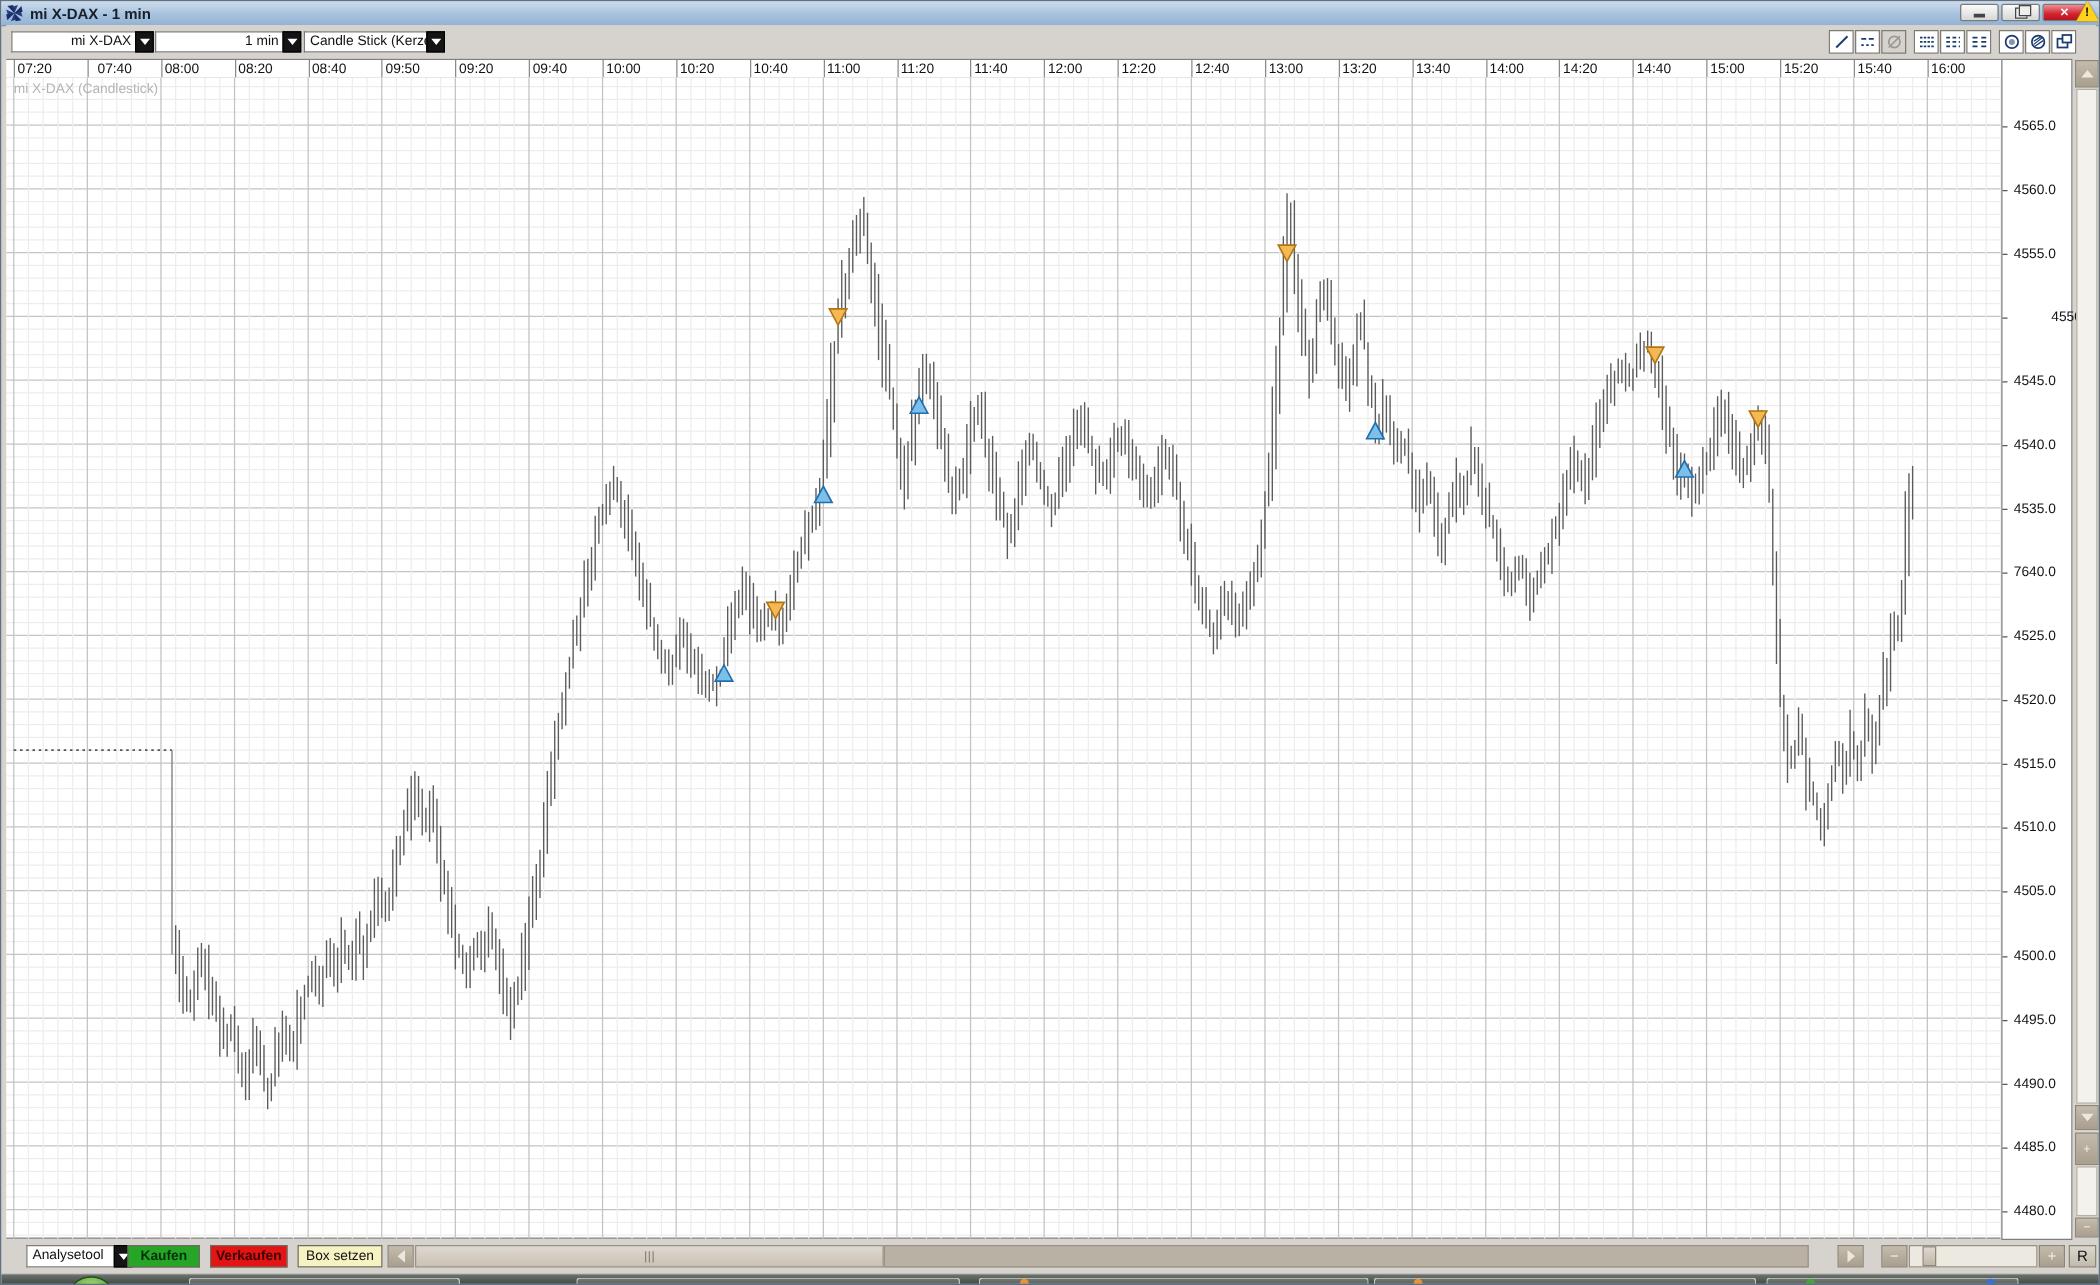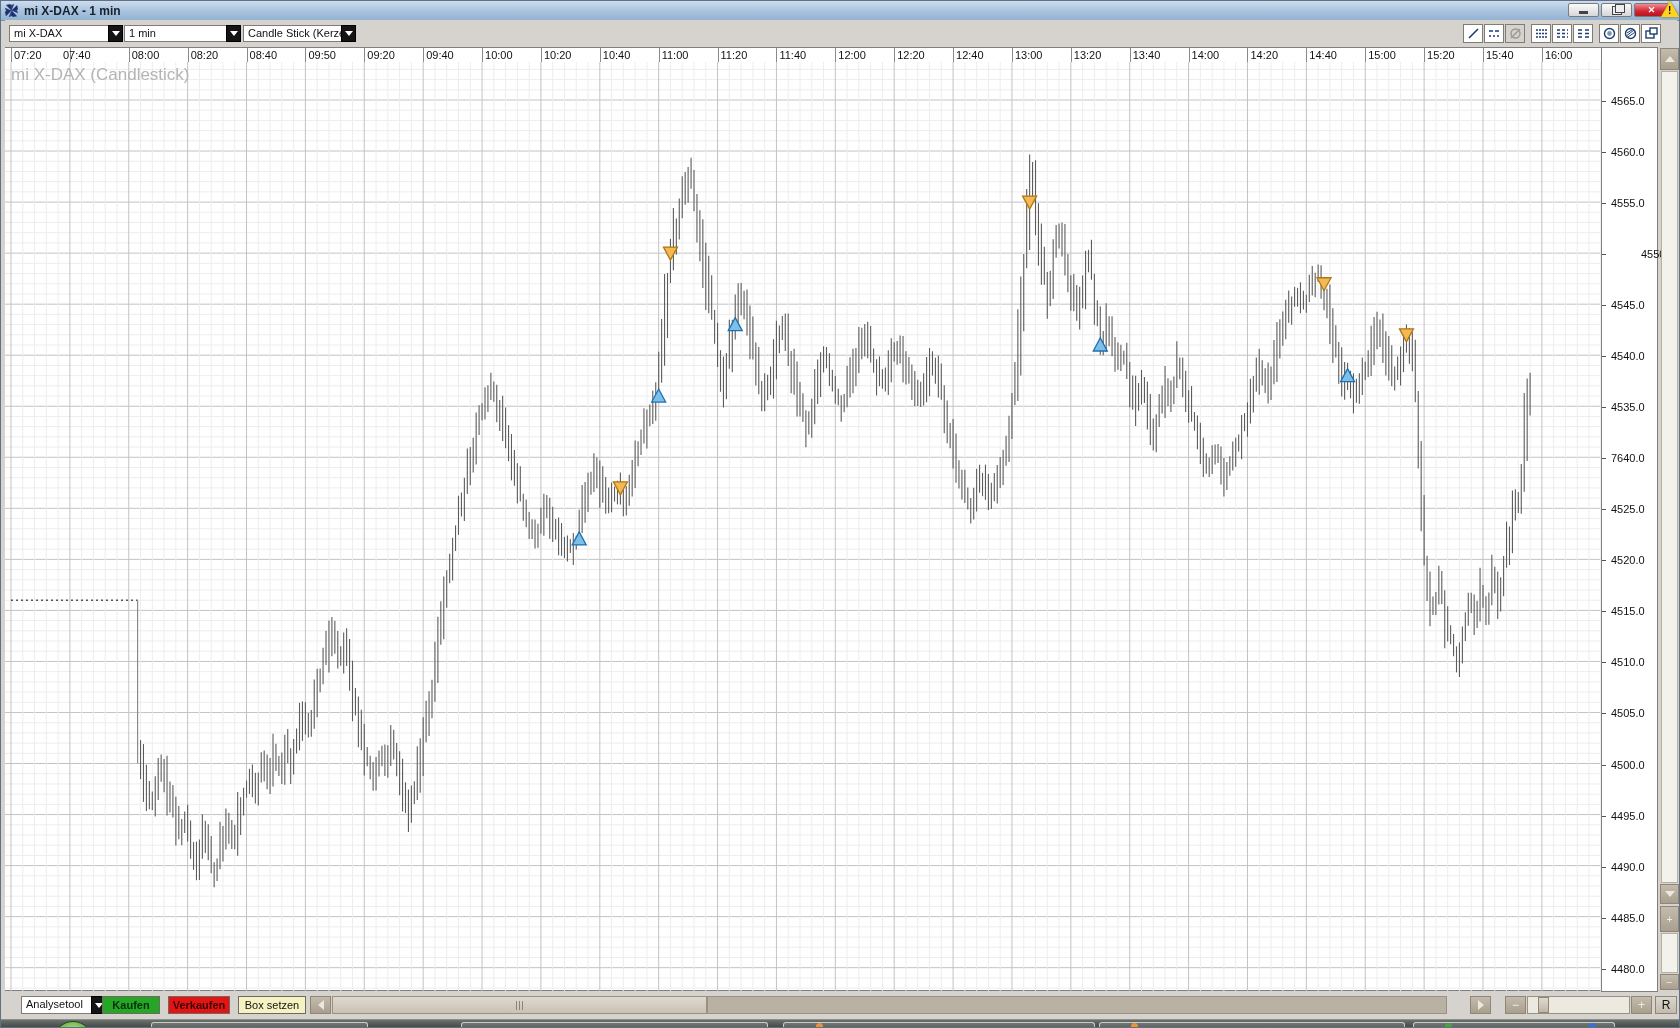--- a/index.html
+++ b/index.html
@@ -10,36 +10,36 @@
   .titlebar .title{font-size:12px;font-weight:bold;color:#16202c;}
   .winbtns{position:absolute;right:12px;top:2px;display:flex;gap:2px;}
   .winbtn{width:31px;height:14px;border:1px solid #7b7b7b;border-radius:2px;background:linear-gradient(#fbfbfb,#d7d7d7);display:flex;align-items:center;justify-content:center;font-size:9px;color:#333;box-sizing:border-box;}
   .winbtn.close{background:linear-gradient(#ef8d96,#d2242f 60%,#b8141f);color:#fff;font-weight:bold;width:35px;}
   .glyph-min{width:9px;height:3px;background:#444;margin-top:5px;}
   .glyph-restore{width:8px;height:7px;border:1px solid #444;position:relative;background:#eee;}
   .glyph-restore::before{content:"";position:absolute;left:2px;top:-3px;width:8px;height:7px;border:1px solid #444;background:#eee;}
   .warn-tri{position:absolute;right:-10px;top:-2px;width:0;height:0;border-left:9px solid transparent;border-right:9px solid transparent;border-bottom:16px solid #ffd21e;filter:drop-shadow(0 0 1px #8a6d00);}
   .warn-tri span{position:absolute;left:-2px;top:4px;font-size:10px;font-weight:bold;color:#111;}
   
-  .toolbar{position:absolute;left:4px;top:19px;width:1672px;height:27px;background:#d6d3ce;}
+  .toolbar{position:absolute;left:4px;top:19px;width:1672px;height:27px;background:#d6d3ce;text-align:right;}
   .combo{position:absolute;top:5px;height:17px;display:flex;}
   .combo .field{background:#fff;border:1px solid #7f7c76;border-right:none;font-size:11px;color:#111;padding:1px 3px 0 4px;box-sizing:border-box;white-space:nowrap;overflow:hidden;}
   .combo .drop{width:15px;height:17px;background:#141414;border:1px solid #000;box-sizing:border-box;display:flex;align-items:center;justify-content:center;}
   .combo .drop i{width:0;height:0;border-left:4px solid transparent;border-right:4px solid transparent;border-top:5px solid #fff;}
   .tool-icons{position:absolute;right:16px;top:4px;display:flex;}
   .ticonbtn{width:20px;height:19px;background:#fff;border:1px solid #7f7c76;box-sizing:border-box;margin-left:1px;display:flex;align-items:center;justify-content:center;}
   .ticonbtn.disabled{background:#d6d3ce;}
   .tool-gap{width:5px;}
   
   .timeaxis{position:absolute;left:4px;top:46px;width:1596px;height:14px;background:#fff;border-top:1px solid #7f7f7f;border-bottom:1px solid #9a9a9a;box-sizing:content-box;overflow:hidden;}
   .tlabel{position:absolute;top:1px;font-size:11px;color:#111;white-space:nowrap;}
   .tsep{position:absolute;top:0;width:1px;height:16px;background:#8a8a8a;}
   
   .plot{position:absolute;left:4px;top:61px;width:1596px;height:929px;background:#fff;border-bottom:1px solid #7f7f7f;box-sizing:border-box;}
-  .legend{position:absolute;left:6px;top:3px;font-size:17px;color:#b4b4b4;}
+  .legend{position:absolute;left:6px;top:3px;font-size:11px;color:#b4b4b4;}
   
   .priceaxis{position:absolute;left:1600px;top:46px;width:57px;height:945px;background:#fff;border:1px solid #7f7f7f;box-sizing:border-box;}
   .plabel{position:absolute;left:9px;font-size:11px;color:#111;}
   .ptick{position:absolute;left:0;width:4px;height:1px;background:#555;}
   
   .vscroll{position:absolute;left:1659px;top:46px;width:19px;height:945px;}
   .sbtn{position:absolute;left:0;width:19px;background:linear-gradient(#c3bbac,#a99f8e);border:1px solid #8f8678;box-sizing:border-box;display:flex;align-items:center;justify-content:center;color:#f2efe8;font-size:10px;}
   .strack{position:absolute;left:1px;width:17px;background:#f4f2ec;border:1px solid #b5afa2;box-sizing:border-box;}
   .arr-up{width:0;height:0;border-left:5px solid transparent;border-right:5px solid transparent;border-bottom:6px solid #ece8df;}
   .arr-dn{width:0;height:0;border-left:5px solid transparent;border-right:5px solid transparent;border-top:6px solid #ece8df;}
@@ -171,21 +171,21 @@
             <rect x="7" y="3" width="7" height="6" fill="#fff" stroke="#1b3c6e" stroke-width="1.4"></rect>
           </svg>
         </div>
       </div>
   </div>
 
   <div class="timeaxis" id="timeaxis">
       <div class="tsep" style="left: 6px;"></div>
       <div class="tlabel" style="left: 9px;">07:20</div>
       <div class="tsep" style="left: 64.88px;"></div>
-      <div class="tlabel" style="left: 58px; text-align: center;">07:40</div>
+      <div class="tlabel" style="left: 73px; text-align: center;">07:40</div>
       <div class="tsep" style="left: 123.76px;"></div>
       <div class="tlabel" style="left: 126.76px;">08:00</div>
       <div class="tsep" style="left: 182.64px;"></div>
       <div class="tlabel" style="left: 185.64px;">08:20</div>
       <div class="tsep" style="left: 241.52px;"></div>
       <div class="tlabel" style="left: 244.52px;">08:40</div>
       <div class="tsep" style="left: 300.4px;"></div>
       <div class="tlabel" style="left: 303.4px;">09:50</div>
       <div class="tsep" style="left: 359.28px;"></div>
       <div class="tlabel" style="left: 362.28px;">09:20</div>

